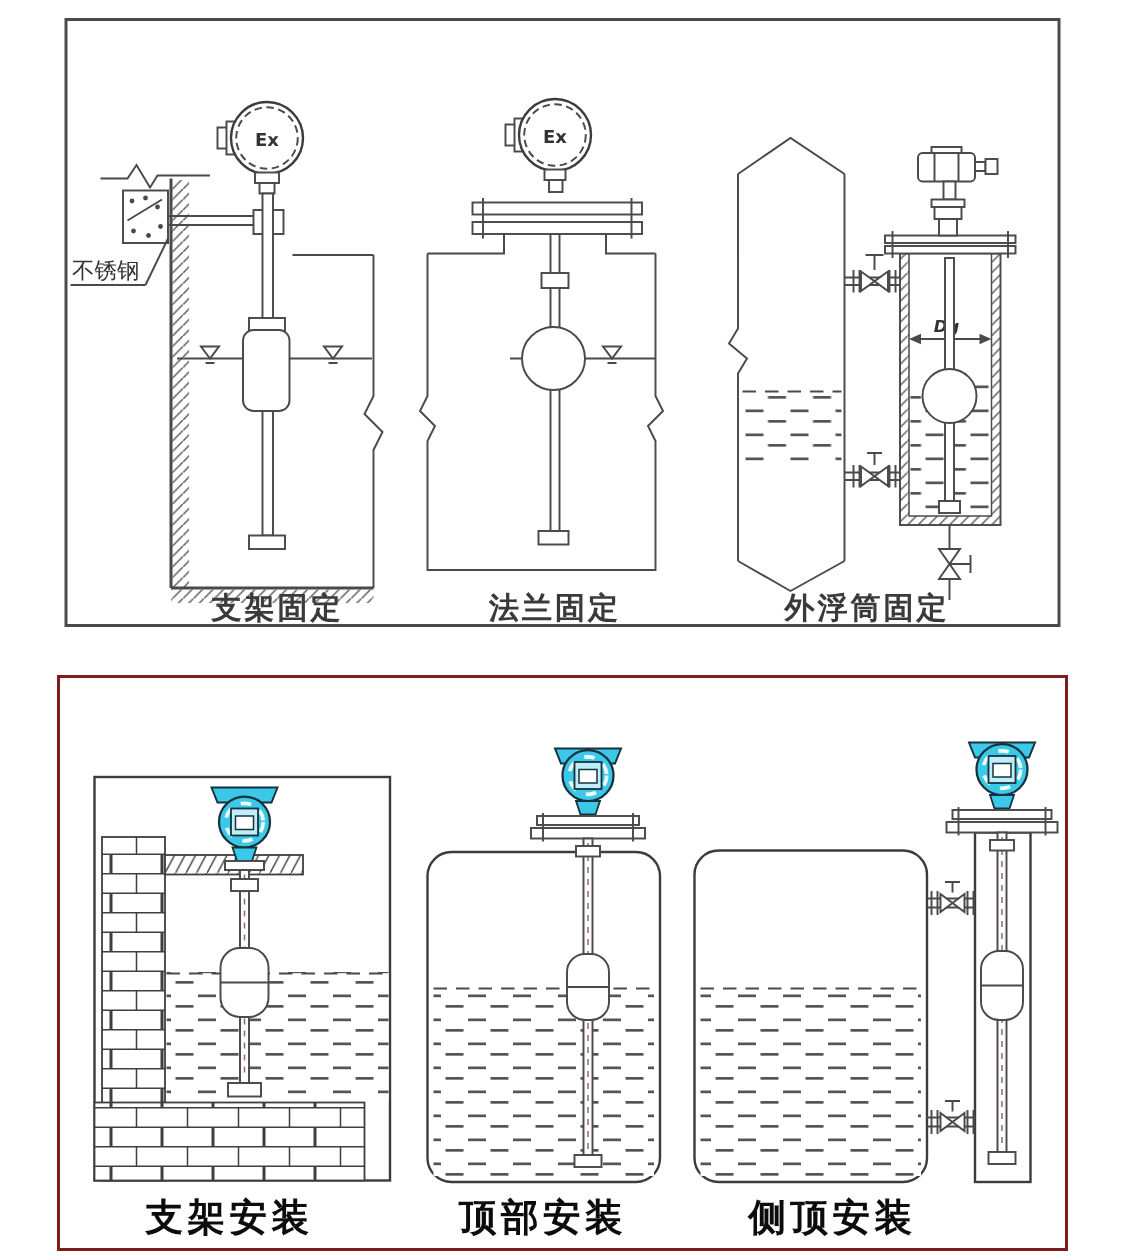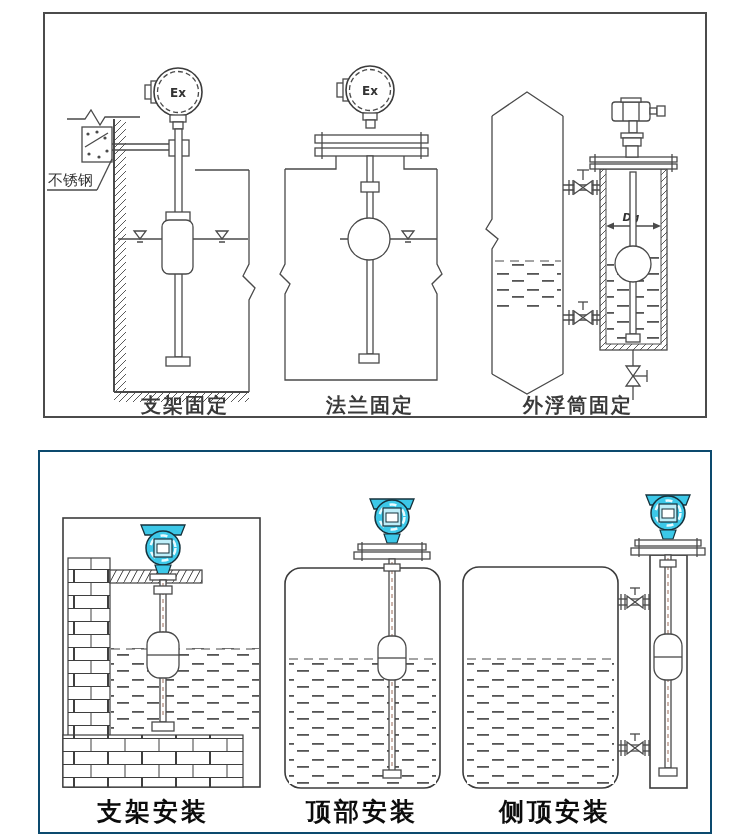--- a/index.html
+++ b/index.html
@@ -1,20 +1,20 @@
 <!DOCTYPE html>
 <html><head>
 <meta charset="utf-8">
 <style>
   html,body{margin:0;padding:0;background:#ffffff;}
   .canvas{position:relative;width:750px;height:840px;background:#ffffff;overflow:hidden;
           font-family:"DejaVu Sans",sans-serif;}
   .panel{position:absolute;background:#ffffff;box-sizing:border-box;}
   .panel-top{left:43px;top:12px;width:664px;height:406px;border:2px solid #4b4b4b;}
-  .panel-bottom{left:38px;top:450px;width:674px;height:384px;border:2px solid #0c4a6e;}
+  .panel-bottom{left:38px;top:450px;width:674px;height:384px;border:2px solid #7f1d1d;}
   svg{display:block;}
   .ln{stroke:#4a4a4a;fill:none;stroke-width:1.3;}
   .ln2{stroke:#4a4a4a;fill:none;stroke-width:2;}
   .wf{fill:#ffffff;stroke:#4a4a4a;stroke-width:1.3;}
   .wf2{fill:#ffffff;stroke:#3c3c3c;stroke-width:1.6;}
   .dash{stroke:#4a4a4a;stroke-width:1.2;fill:none;stroke-dasharray:9 6;}
   .cstem{stroke:#9a6a58;stroke-width:1;fill:none;stroke-dasharray:4 4;}
   .cap{font:bold 20px "DejaVu Sans",sans-serif;fill:#3a3a3a;text-anchor:middle;letter-spacing:2px;}
   .capB{font:bold 25px "DejaVu Sans",sans-serif;fill:#0c0c0c;text-anchor:middle;letter-spacing:3px;}
   .lbl{font:15px "DejaVu Sans",sans-serif;fill:#333333;}

